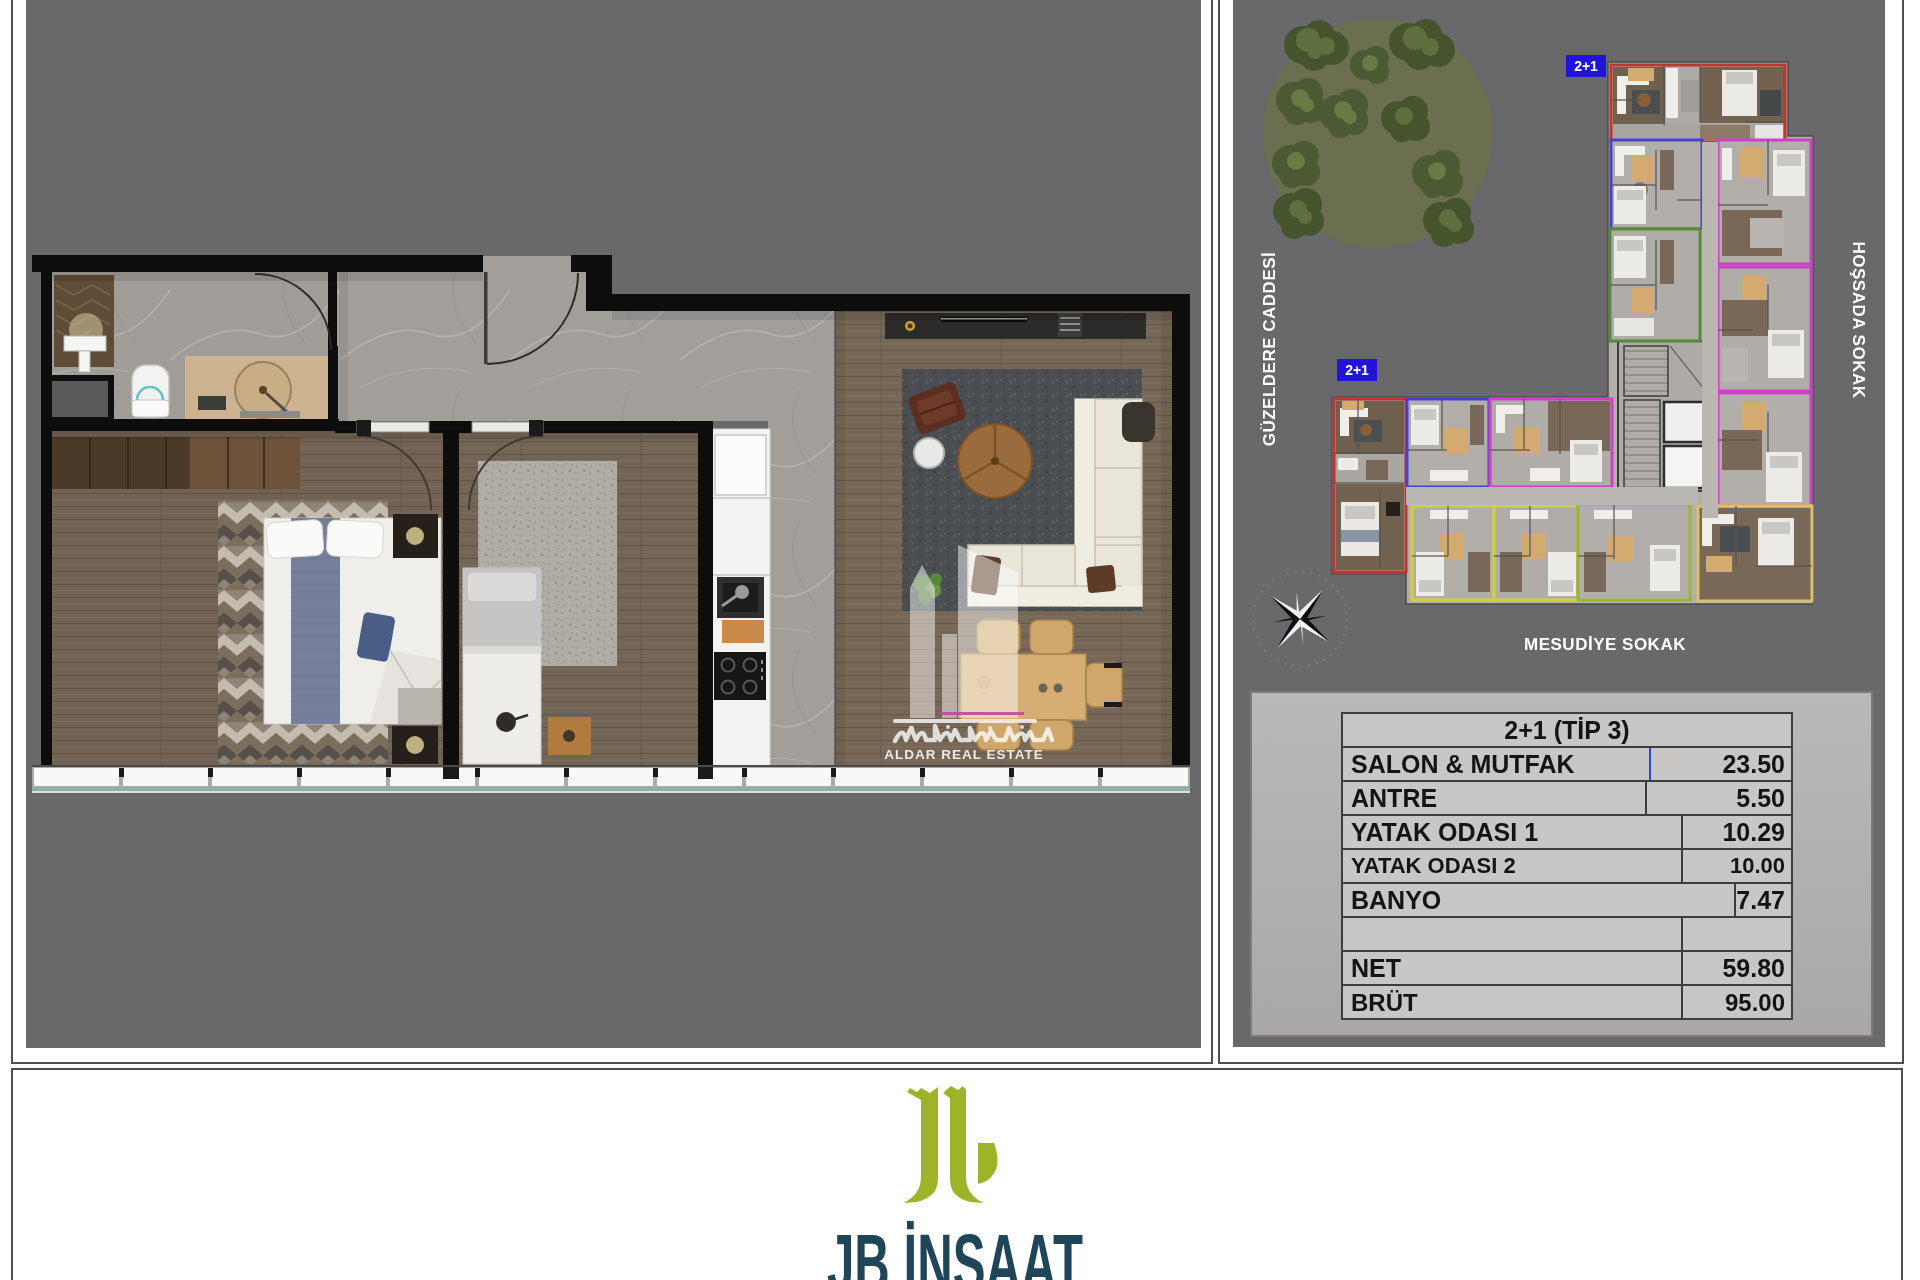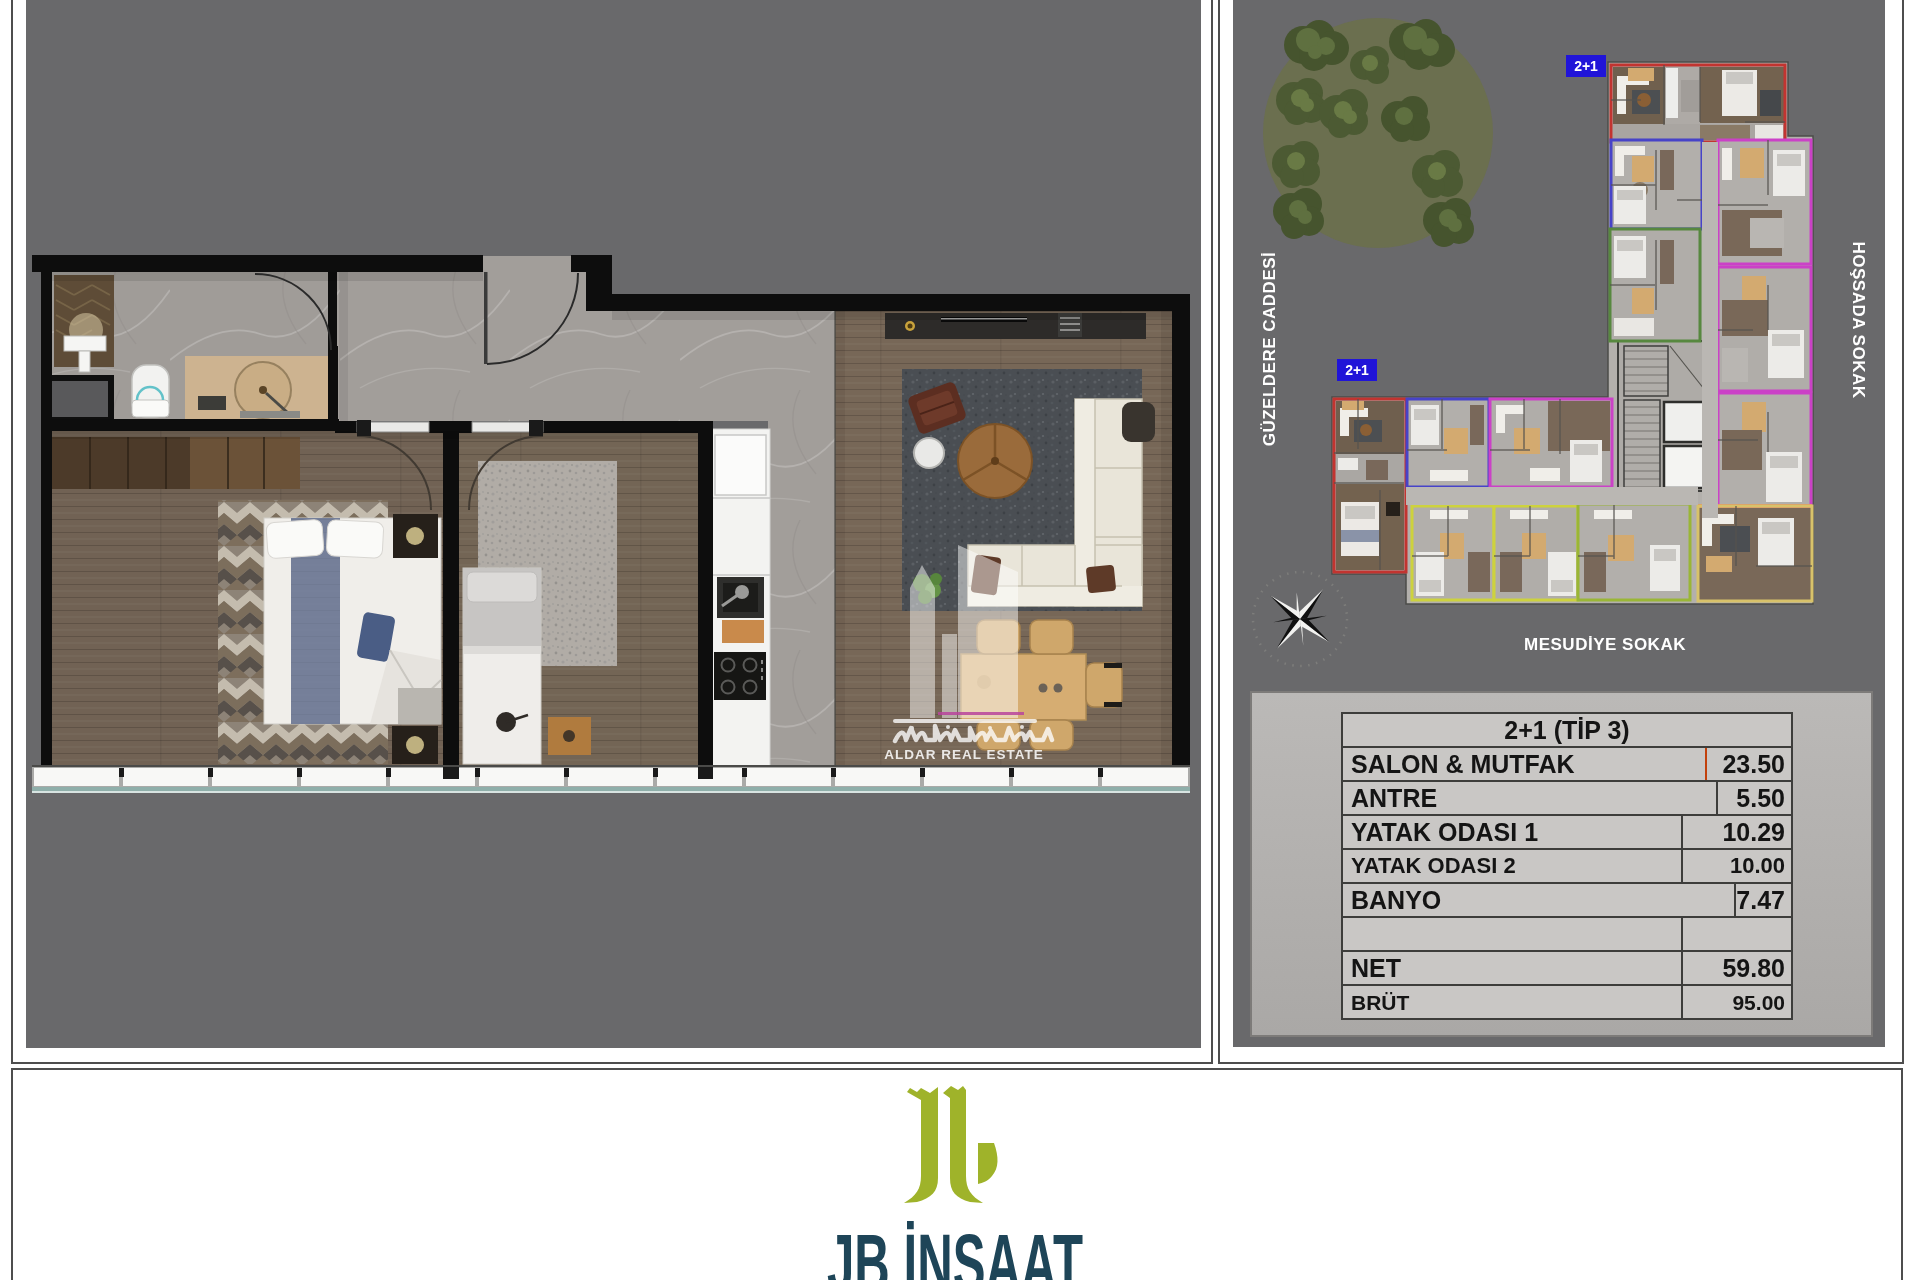--- a/index.html
+++ b/index.html
@@ -668,26 +668,26 @@
     <span style="color:#ffffff;font-weight:bold;font-size:17px;letter-spacing:0.5px;">MESUDİYE SOKAK</span>
   </div>
 
   <div class="abs" style="left:1250px;top:691px;width:623px;height:346px;background:linear-gradient(#bbb9b7,#aaa8a6);border:2px solid #7d7b79;box-sizing:border-box;"></div>
 
   <div class="abs" style="left:1341px;top:712px;width:452px;height:308px;border:2px solid #3d3d3b;box-sizing:border-box;background:#c9c7c5;color:#141414;font-weight:bold;">
 
     <div style="height:34px;border-bottom:2px solid #3d3d3b;box-sizing:border-box;display:flex;align-items:center;justify-content:center;font-size:25px;">2+1 (TİP 3)</div>
 
     <div style="height:34px;border-bottom:2px solid #3d3d3b;box-sizing:border-box;display:flex;font-size:25px;">
-      <div style="width:364px;border-right:2px solid #c2410c;box-sizing:border-box;display:flex;align-items:center;padding-left:8px;">SALON &amp; MUTFAK</div>
+      <div style="width:308px;border-right:2px solid #1d4ed8;box-sizing:border-box;display:flex;align-items:center;padding-left:8px;">SALON &amp; MUTFAK</div>
       <div style="flex:1;display:flex;align-items:center;justify-content:flex-end;padding-right:6px;">23.50</div>
     </div>
 
     <div style="height:34px;border-bottom:2px solid #3d3d3b;box-sizing:border-box;display:flex;font-size:25px;">
-      <div style="width:375px;border-right:2px solid #3d3d3b;box-sizing:border-box;display:flex;align-items:center;padding-left:8px;">ANTRE</div>
+      <div style="width:304px;border-right:2px solid #3d3d3b;box-sizing:border-box;display:flex;align-items:center;padding-left:8px;">ANTRE</div>
       <div style="flex:1;display:flex;align-items:center;justify-content:flex-end;padding-right:6px;">5.50</div>
     </div>
 
     <div style="height:34px;border-bottom:2px solid #3d3d3b;box-sizing:border-box;display:flex;font-size:25px;">
       <div style="width:340px;border-right:2px solid #3d3d3b;box-sizing:border-box;display:flex;align-items:center;padding-left:8px;">YATAK ODASI 1</div>
       <div style="flex:1;display:flex;align-items:center;justify-content:flex-end;padding-right:6px;">10.29</div>
     </div>
 
     <div style="height:34px;border-bottom:2px solid #3d3d3b;box-sizing:border-box;display:flex;font-size:22px;">
       <div style="width:340px;border-right:2px solid #3d3d3b;box-sizing:border-box;display:flex;align-items:center;padding-left:8px;">YATAK ODASI 2</div>
@@ -702,21 +702,21 @@
     <div style="height:34px;border-bottom:2px solid #3d3d3b;box-sizing:border-box;display:flex;">
       <div style="width:340px;border-right:2px solid #3d3d3b;box-sizing:border-box;"></div>
       <div style="flex:1;"></div>
     </div>
 
     <div style="height:34px;border-bottom:2px solid #3d3d3b;box-sizing:border-box;display:flex;font-size:25px;justify-content:space-between;">
       <div style="width:340px;border-right:2px solid #3d3d3b;box-sizing:border-box;display:flex;align-items:center;padding-left:8px;">NET</div>
       <div style="flex:1;display:flex;align-items:center;justify-content:flex-end;padding-right:6px;">59.80</div>
     </div>
 
-    <div style="height:34px;box-sizing:border-box;display:flex;font-size:21px;">
+    <div style="height:34px;box-sizing:border-box;display:flex;font-size:24px;">
       <div style="width:340px;border-right:2px solid #3d3d3b;box-sizing:border-box;display:flex;align-items:center;padding-left:8px;">BRÜT</div>
       <div style="flex:1;display:flex;align-items:center;justify-content:flex-end;padding-right:6px;">95.00</div>
     </div>
   </div>
 
   <div class="abs" style="left:11px;top:1068px;width:1892px;height:230px;border:2px solid #4e4e4e;box-sizing:border-box;background:#ffffff;"></div>
 
   <svg class="abs" style="left:880px;top:1080px;" width="140" height="135" viewBox="880 1080 140 135">
     <g fill="#9fb32a">
 

